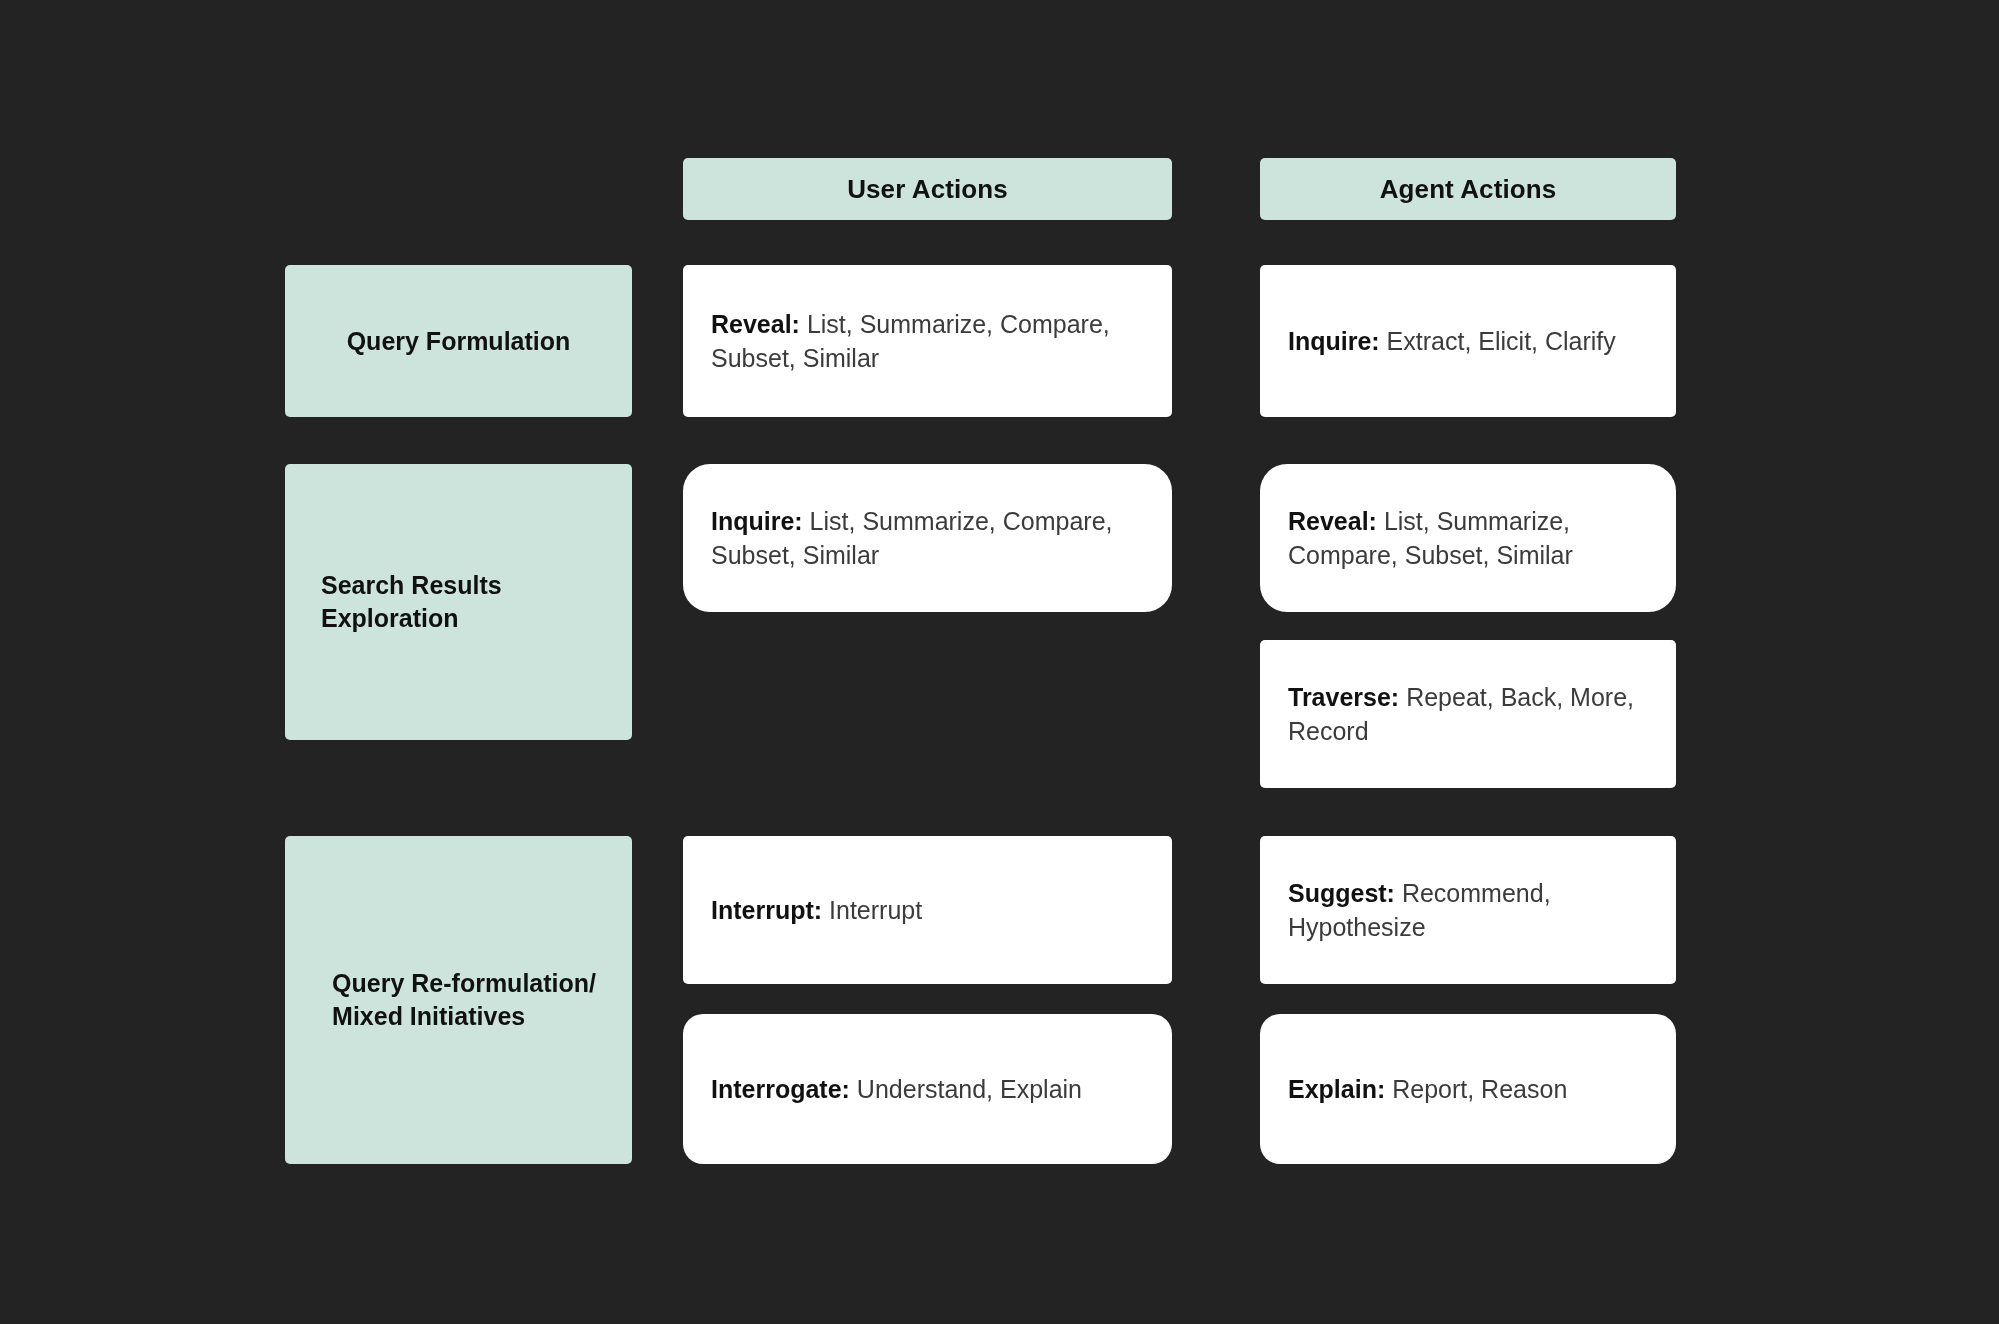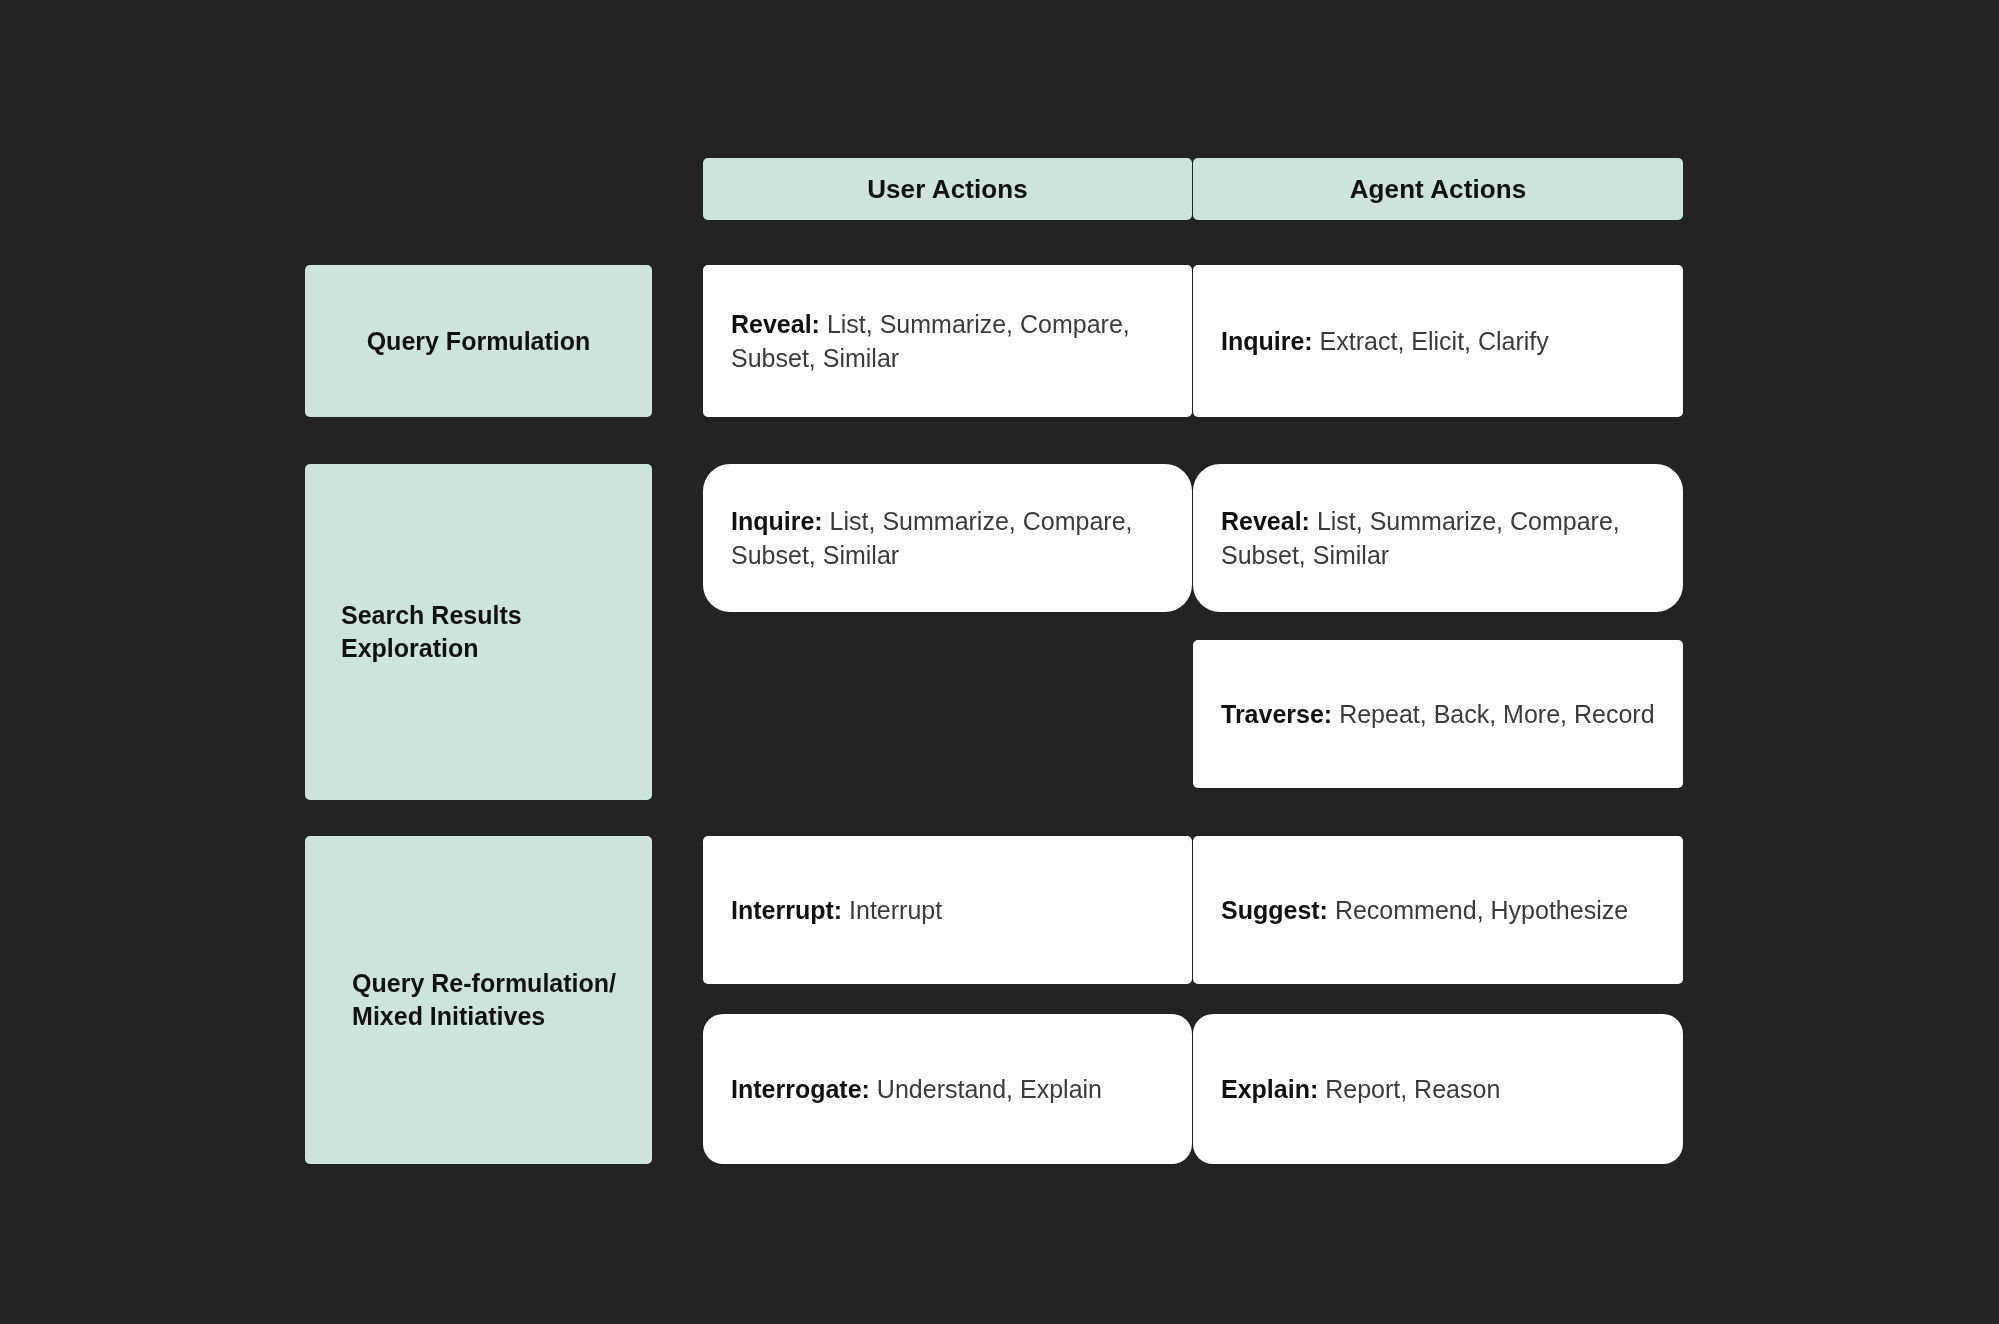--- a/index.html
+++ b/index.html
@@ -19,21 +19,20 @@
     position: relative;
     width: 1999px;
     height: 1324px;
   }
 
   
   .cell {
     position: absolute;
     box-sizing: border-box;
     border-radius: 5px;
-    margin-left: 20px;
   }
 
   .header-cell {
     background: #cde4dc;
     color: #111111;
     display: flex;
     align-items: center;
     justify-content: center;
     font-size: 26px;
     font-weight: bold;
@@ -75,31 +74,31 @@
     color: #111111;
   }
   .action-card .act-values {
     font-weight: normal;
     color: #3b3b3b;
   }
 
   
   .col-label  { left: 285px;  width: 347px; }
   .col-user   { left: 683px;  width: 489px; }
-  .col-agent  { left: 1173px; width: 490px; }
+  .col-agent  { left: 1260px; width: 416px; }
 
   
   .row-header { top: 158px; height: 62px; }
 
   
   .r1-label { top: 265px; height: 152px; }
   .r1-card  { top: 265px; height: 152px; }
 
   
-  .r2-label { top: 464px; height: 336px; }
+  .r2-label { top: 464px; height: 276px; }
   .r2-card-a { top: 464px; height: 148px; border-radius: 27px; }
   .r2-card-b { top: 640px; height: 148px; }
 
   
   .r3-label { top: 836px; height: 328px; justify-content: flex-end; }
   .r3-card-a { top: 836px; height: 148px; }
   .r3-card-b { top: 1014px; height: 150px; border-radius: 20px; }
 </style>
 </head>
 <body>

